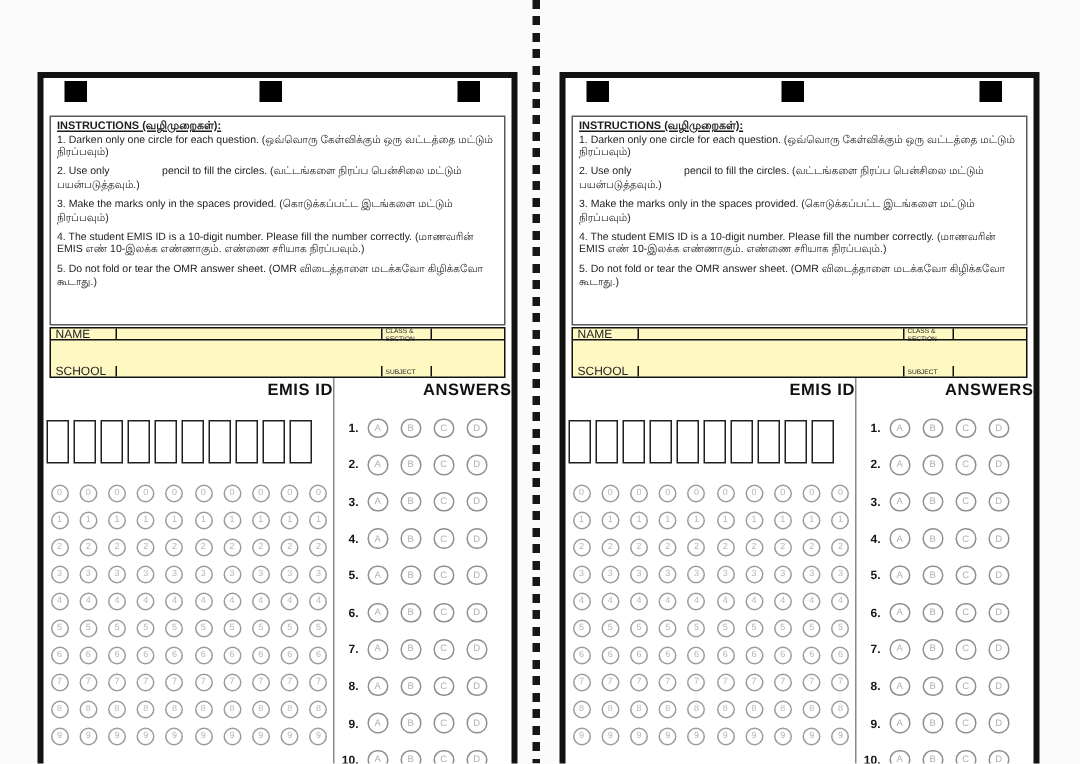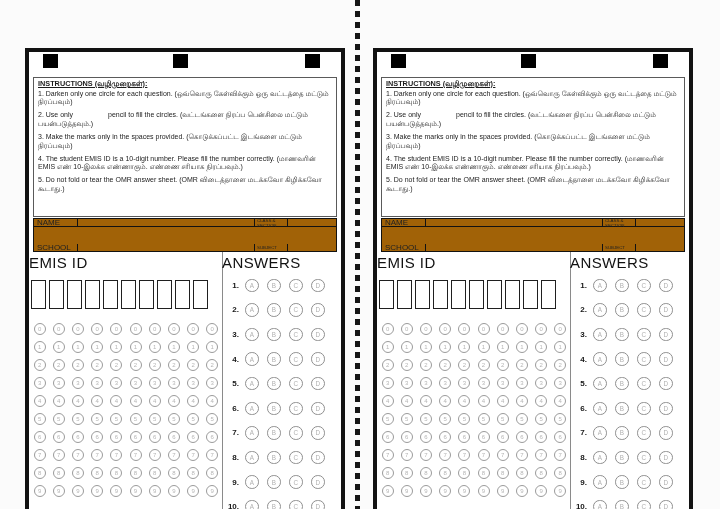--- a/index.html
+++ b/index.html
@@ -7,32 +7,32 @@
   .page{position:relative;width:720px;height:509px;overflow:hidden;}
   .cutline{position:absolute;left:355px;top:0;bottom:0;width:5px;
     background:repeating-linear-gradient(to bottom,#161616 0 6px,transparent 6px 11px);}
   .sheet{position:absolute;top:12px;width:312px;height:466px;background:#fff;border:4px solid #121212;margin-top:36px;}
   .tmark{position:absolute;top:2px;width:15px;height:14px;background:#000;}
   .ibox{position:absolute;left:4px;right:4px;top:25px;height:140px;border:1px solid #5a5a5a;
     padding:2px 4px;font-size:7px;line-height:8.6px;color:#1c1c1c;overflow:hidden;box-sizing:border-box;}
   .ihead{font-weight:bold;text-decoration:underline;font-size:7.3px;margin-bottom:1px;}
   .iitem{margin-bottom:4.5px;}
   .ftable{position:absolute;left:4px;right:4px;top:166px;height:34px;border:1.5px solid #121212;
-    display:flex;flex-direction:column;box-sizing:border-box;background:#a16207;gap:17px;}
+    display:flex;flex-direction:column;box-sizing:border-box;background:#fef9c3;gap:17px;}
   .frow{flex:1;display:flex;border-bottom:1.5px solid #121212;min-height:0;}
   .frow:last-child{border-bottom:none;}
   .fcell{display:flex;align-items:center;box-sizing:border-box;}
   .flabel{width:44px;border-right:1.5px solid #121212;font-size:8px;padding-left:3px;color:#222;}
   .ffield{flex:1;border-right:1.5px solid #121212;}
   .fsub{width:33px;border-right:1.5px solid #121212;font-size:4.4px;line-height:5px;padding-left:2px;color:#222;}
   .fsfield{width:48px;}
   .main{position:absolute;left:0;right:0;top:200px;bottom:0;}
   .emis{position:absolute;left:0;top:0;bottom:0;width:193px;border-right:1px solid #8a8a8a;}
-  .sectitle{position:absolute;top:2px;left:0;right:0;text-align:left;font-size:15px;
-    font-weight:normal;letter-spacing:.4px;color:#111;}
+  .sectitle{position:absolute;top:2px;left:0;right:0;text-align:right;font-size:11px;
+    font-weight:bold;letter-spacing:.4px;color:#111;}
   .dboxrow{position:absolute;top:28px;left:2px;display:flex;gap:3px;}
   .dbox{width:15px;height:29px;border:1.7px solid #1f1f1f;background:#fff;box-sizing:border-box;}
   .egrid{position:absolute;top:68px;left:1px;display:grid;grid-template-columns:repeat(10,19.2px);
     grid-auto-rows:18px;justify-items:center;align-items:center;}
   .ebubble{width:12px;height:12px;border:1.4px solid #9b9b9b;border-radius:50%;box-sizing:border-box;
     display:flex;align-items:center;justify-content:center;font-size:6px;color:#b6b6b6;background:#fff;}
   .answers{position:absolute;left:193px;right:0;top:0;bottom:0;}
   .arows{position:absolute;top:21px;left:0;right:0;}
   .arow{height:24.6px;display:flex;align-items:center;}
   .qnum{width:17px;text-align:right;font-size:8px;font-weight:bold;color:#161616;}

